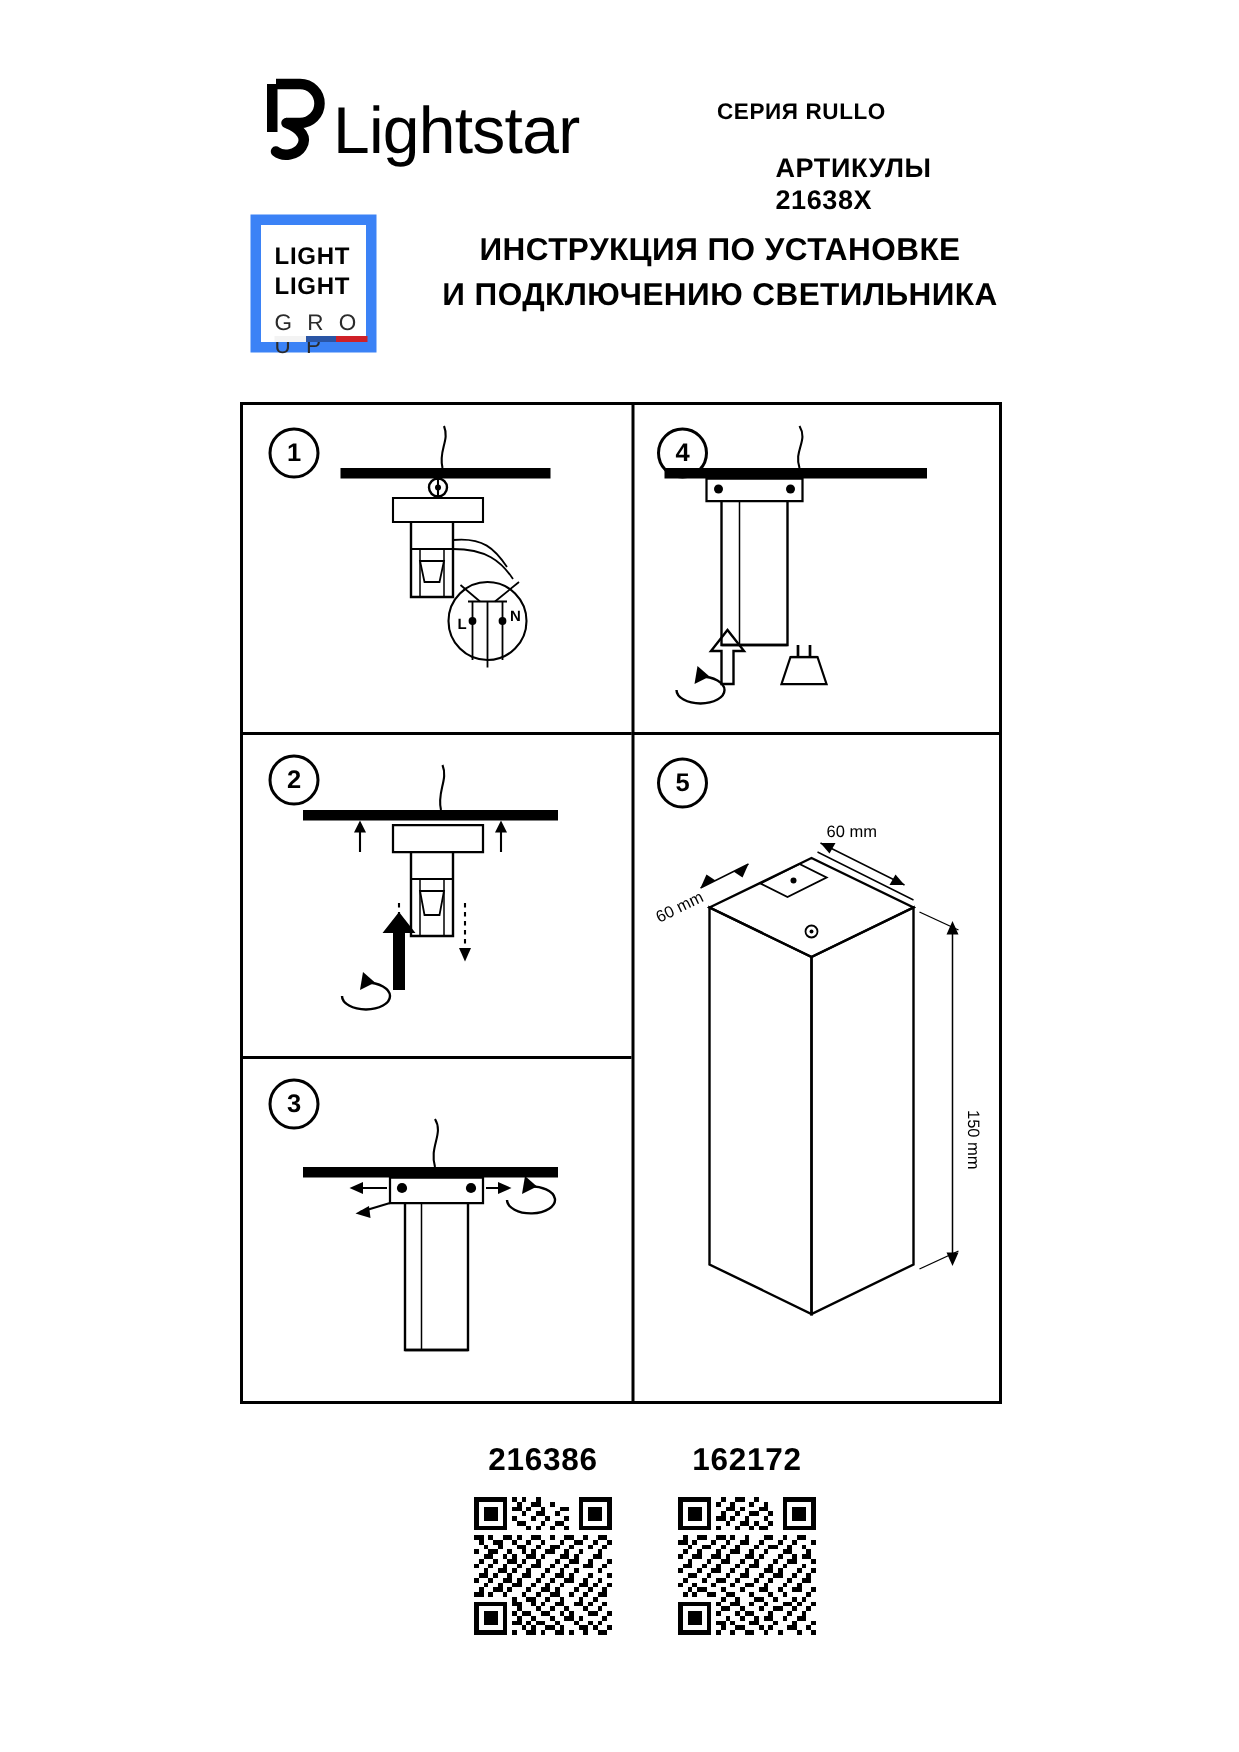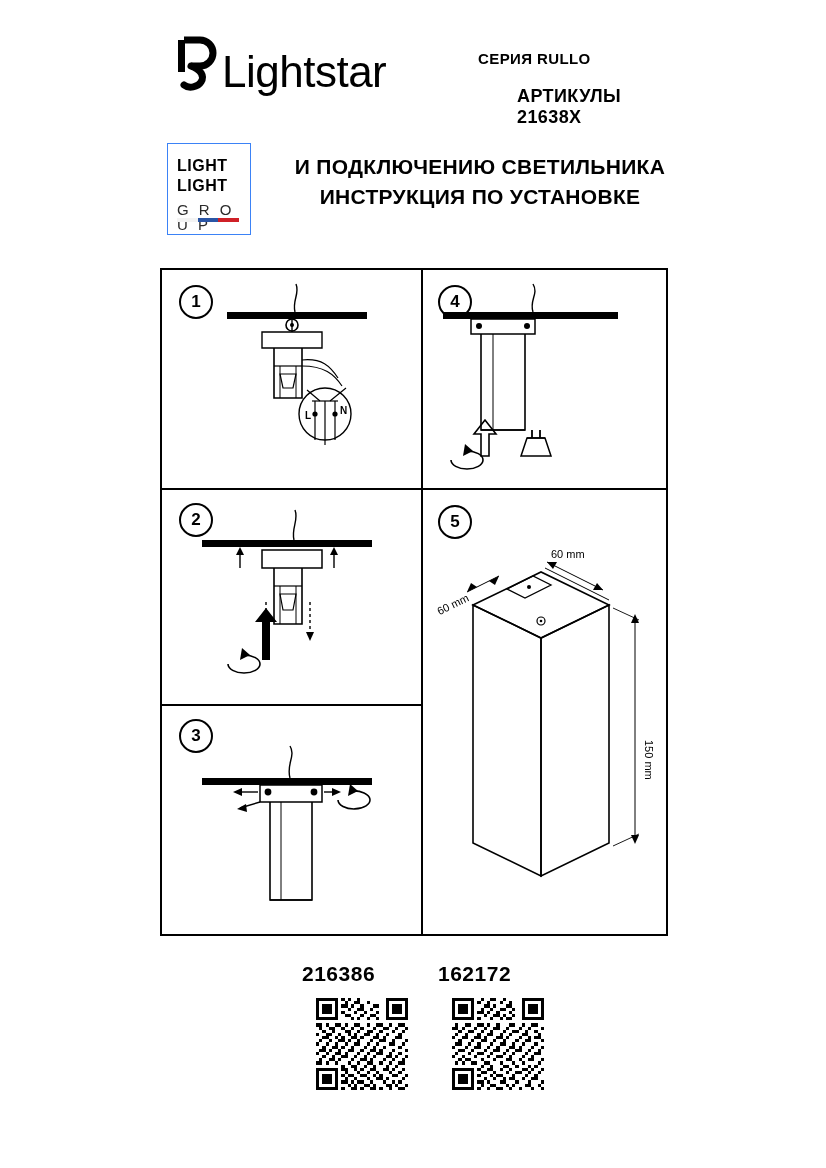--- a/index.html
+++ b/index.html
@@ -19,21 +19,21 @@
     position: absolute;
     left: 0; top: 0;
     width: 826px;
     height: 1168px;
   }
 
   
   .header {
     position: absolute;
     left: 160px;
-    top: 28px;
+    top: 44px;
     width: 520px;
     height: 90px;
   }
   .logo-mark {
     position: absolute;
     left: 10px;
     top: 6px;
     width: 66px;
     height: 62px;
   }
@@ -66,21 +66,21 @@
     margin-left: 39px;
   }
 
   
   .group-box {
     position: absolute;
     left: 167px;
     top: 143px;
     width: 84px;
     height: 92px;
-    border: 1px solid #3b82f6;
+    border: 7px solid #3b82f6;
     box-sizing: border-box;
   }
   .group-box .gl {
     position: absolute;
     left: 9px;
     font-weight: bold;
     font-size: 16px;
     letter-spacing: 0.5px;
     line-height: 1;
   }
@@ -161,21 +161,21 @@
   }
 
   
   .codes {
     position: absolute;
     left: 280px;
     top: 962px;
     width: 280px;
     height: 140px;
   }
-  .code-item { position: absolute; width: 120px; text-align: left; }
+  .code-item { position: absolute; width: 120px; text-align: center; }
   .code-1 { left: 22px; top: 0; }
   .code-2 { left: 158px; top: 0; }
   .code-num {
     font-size: 21px;
     font-weight: bold;
     letter-spacing: 0.5px;
   }
   .qr { margin: 12px auto 0; width: 92px; height: 92px; display: block; }
 
   svg { display: block; }
@@ -207,22 +207,22 @@
     <div class="gl gl2">LIGHT</div>
     <div class="gl gl3">G R O U P</div>
     <div class="group-flag">
       <i class="fl-w"></i>
         <i class="fl-b"></i>
         <i class="fl-r"></i>
     </div>
   </div>
 
   <div class="instr">
+    <div>ИНСТРУКЦИЯ ПО УСТАНОВКЕ</div>
     <div>И ПОДКЛЮЧЕНИЮ СВЕТИЛЬНИКА</div>
-    <div>ИНСТРУКЦИЯ ПО УСТАНОВКЕ</div>
   </div>
 
   <div class="frame">
     <div class="vline"></div>
     <div class="hl hl-l1"></div>
     <div class="hl hl-l2"></div>
     <div class="hl hl-r1"></div>
 
     <div class="cell" style="left:0;top:0;width:259px;height:218px;">
       <div class="badge" style="left:17px;top:15px;">1</div>

